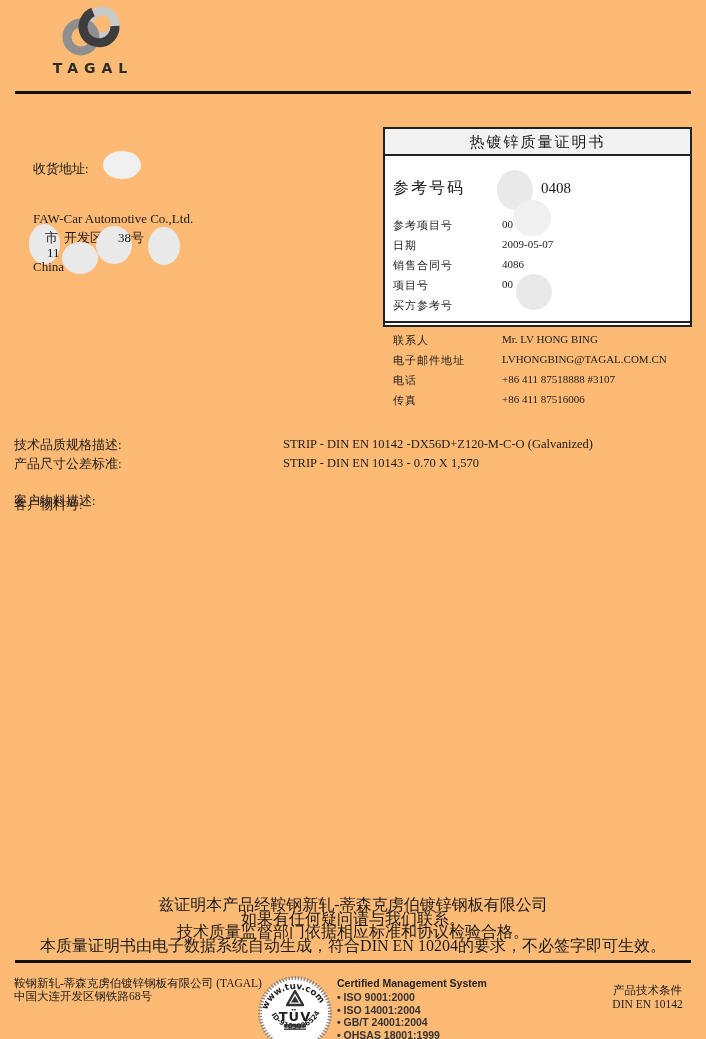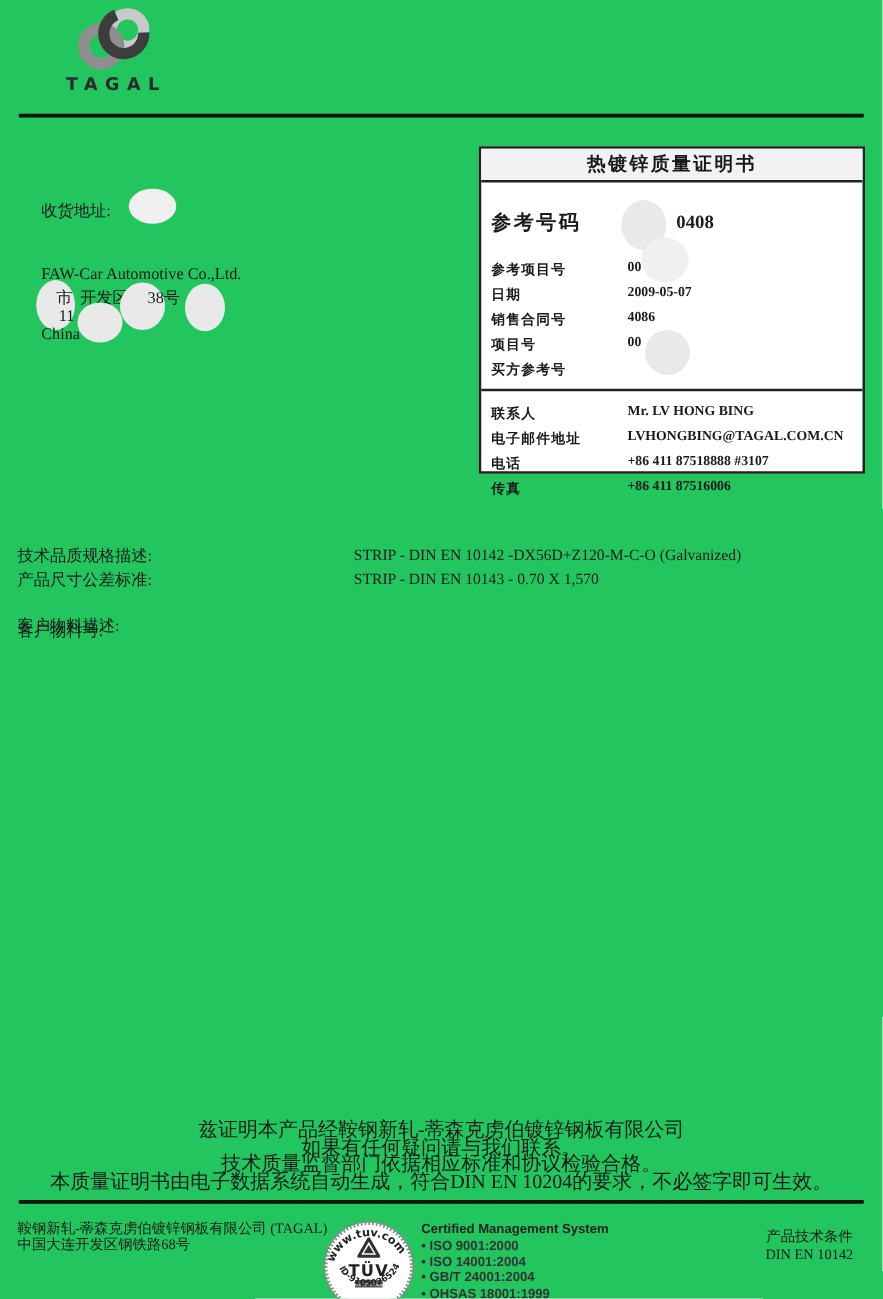--- a/index.html
+++ b/index.html
@@ -1,19 +1,19 @@
 <!DOCTYPE html>
 <html><head>
 <meta charset="utf-8">
 <style>
   * { margin:0; padding:0; box-sizing:border-box; }
   html,body { background:#fff; }
   .page {
     position:relative; width:706px; height:1039px; margin:0 auto;
-    background:#22c55e; overflow:hidden; color:#1a1a1a;
+    background:#fdba74; overflow:hidden; color:#1a1a1a;
     font-family:"Liberation Serif","DejaVu Serif",serif;
   }
   .abs { position:absolute; }
 
   
   .logo-mark { left:52px; top:4px; width:78px; height:60px; }
   .logo-text {
     left:50px; top:60px; width:86px; text-align:center;
     font-family:"DejaVu Sans","Liberation Sans",sans-serif;
     font-weight:bold; font-size:14px; letter-spacing:6px; color:#2b2b2b;
@@ -30,22 +30,22 @@
   .consignee-label { left:33px; top:160px; font-size:13px; }
   .addr-company { left:33px; top:211px; font-size:13px; }
   .addr-cn1 { left:45px; top:229px; font-size:13px; }
   .addr-cn2 { left:64px; top:229px; font-size:13px; }
   .addr-cn3 { left:118px; top:229px; font-size:13px; }
   .addr-num { left:47px; top:245px; font-size:13px; }
   .addr-country { left:33px; top:259px; font-size:13px; }
 
   
   .cert-box {
-    left:383px; top:117px; width:309px; height:262px;
-    border:2px solid #222; background:#fff;font-weight:bold;
+    left:383px; top:127px; width:309px; height:200px;
+    border:2px solid #222; background:#fff;
   }
   .cert-title {
     height:27px; line-height:27px; text-align:center;
     font-size:15px; letter-spacing:2px; background:#f2f2f2;
     border-bottom:2px solid #222;
   }
   .cert-body { position:relative; width:100%; height:calc(100% - 29px); }
   .ref-label { position:absolute; left:8px; top:22px; font-size:16px; letter-spacing:2px; }
   .ref-value { position:absolute; left:156px; top:24px; font-size:15px; }
   .cert-row-label { position:absolute; left:8px; font-size:11px; letter-spacing:1px; }

